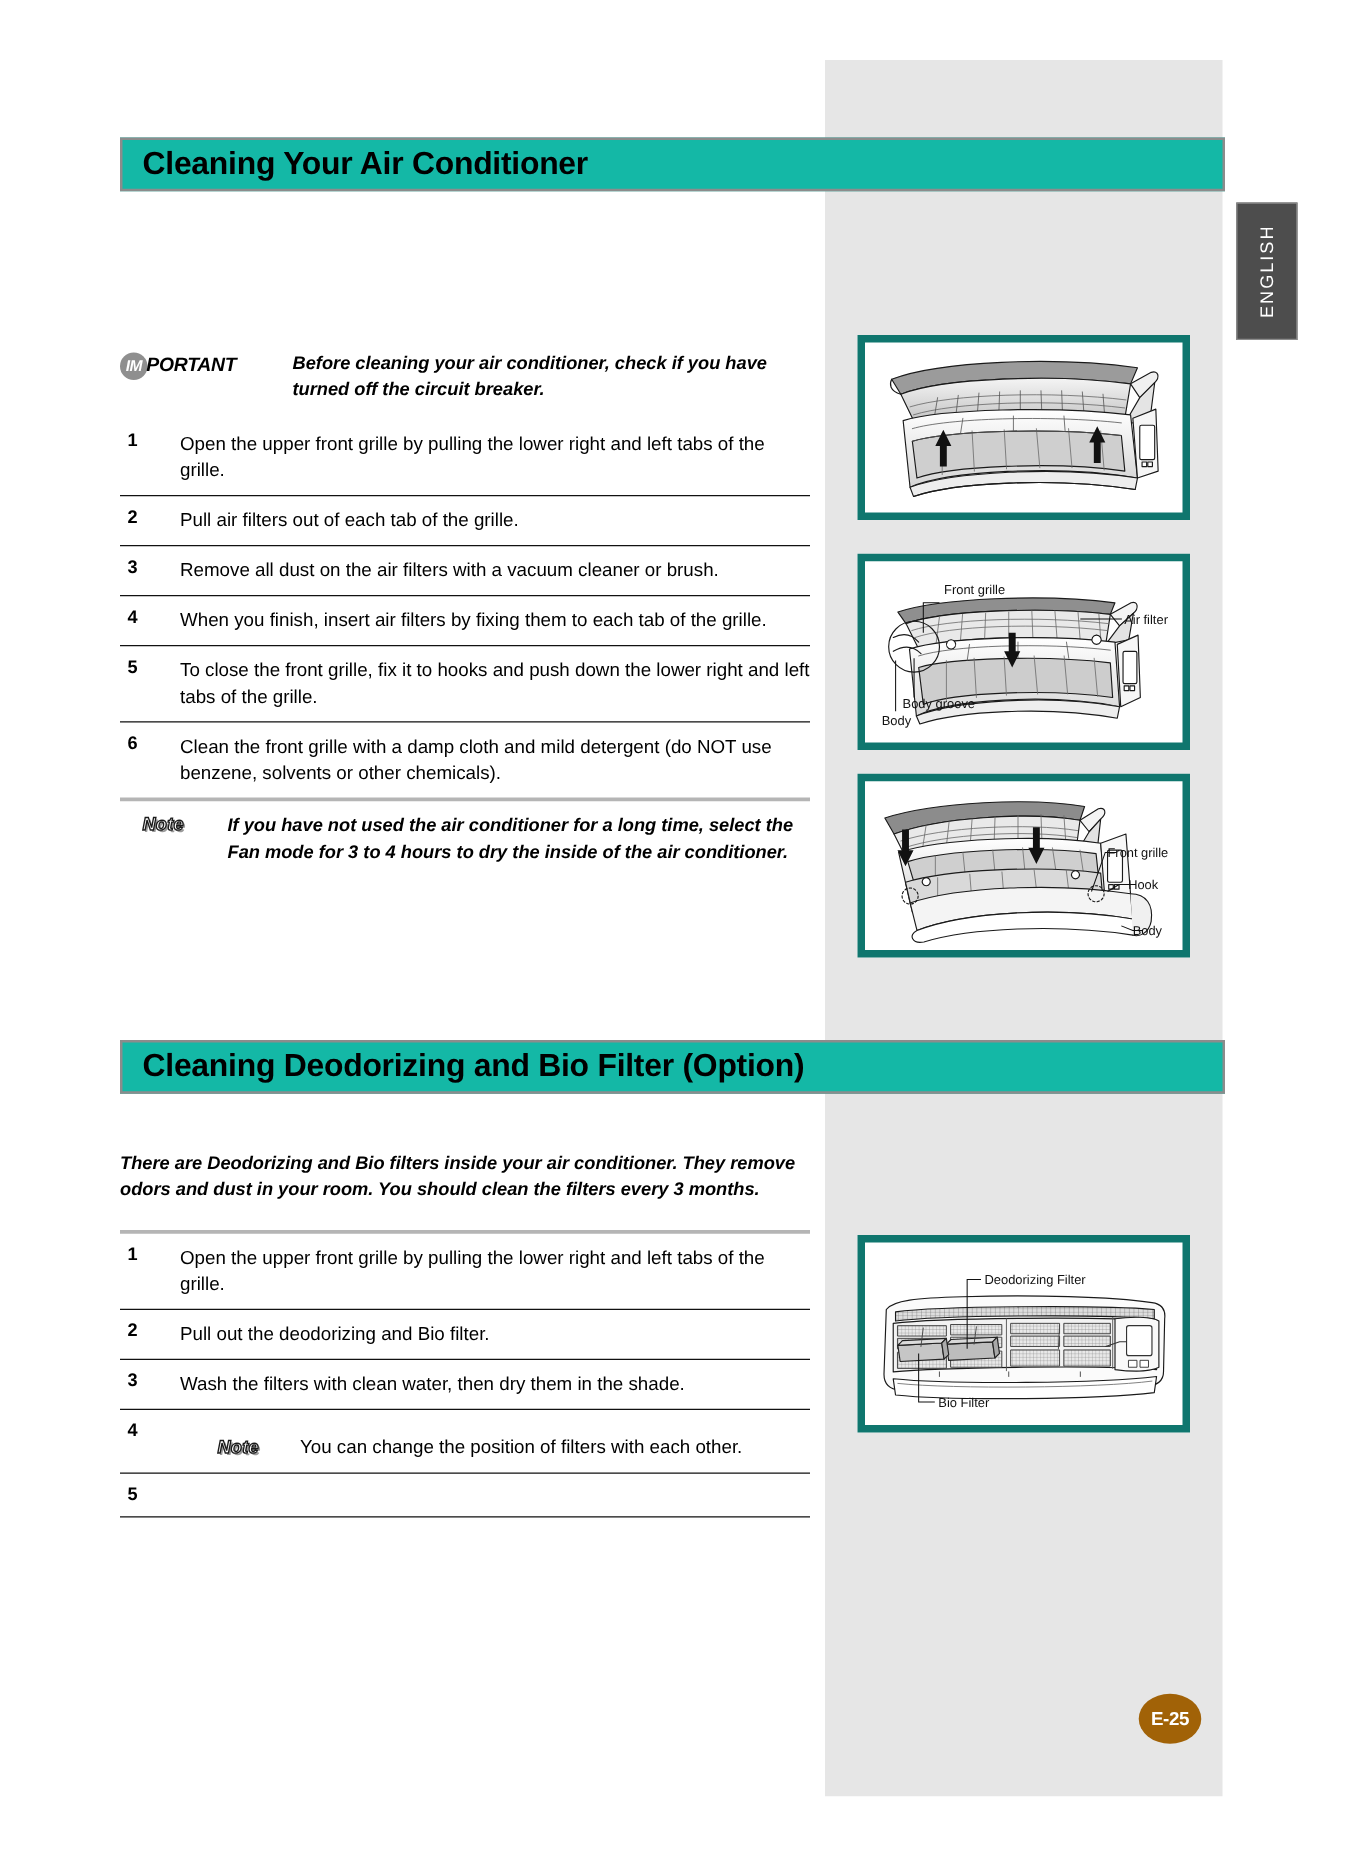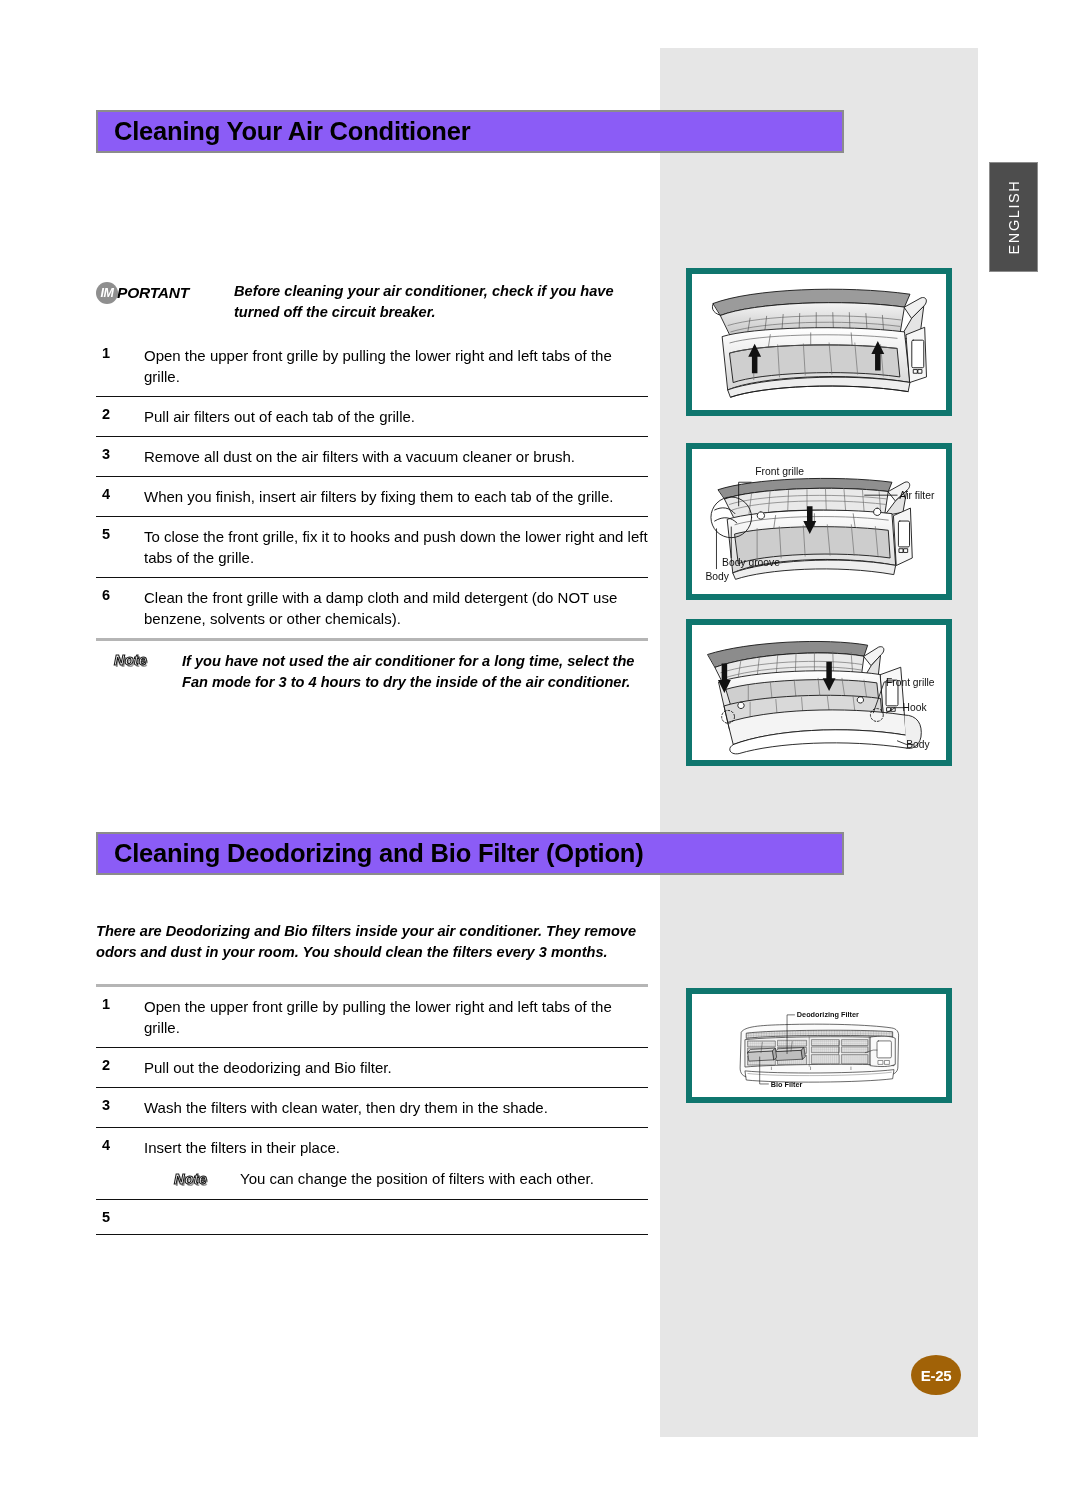--- a/index.html
+++ b/index.html
@@ -48,23 +48,23 @@
     color: #ffffff;
     font-size: 14.5px;
     letter-spacing: 1.6px;
     font-weight: 400;
   }
 
   
   .section-heading {
     position: absolute;
     left: 96px;
-    width: 748px;
+    width: 884px;
     height: 43px;
-    background: #8b5cf6;
+    background: #14b8a6;
     border: 2px solid #8c8c8c;
     box-sizing: border-box;
     display: flex;
     align-items: center;
   }
   .section-heading .htext {
     padding-left: 16px;
     font-size: 25.5px;
     font-weight: bold;
     color: #000000;
@@ -207,21 +207,21 @@
   
   .fig {
     position: absolute;
     background: #ffffff;
     border: 6px solid #0f766e;
     box-sizing: border-box;
   }
   #fig-1 { left: 686px; top: 268px; width: 266px; height: 148px; }
   #fig-2 { left: 686px; top: 443px; width: 266px; height: 157px; }
   #fig-3 { left: 686px; top: 619px; width: 266px; height: 147px; }
-  #fig-4 { left: 686px; top: 988px; width: 266px; height: 115px; font-weight: bold; }
+  #fig-4 { left: 686px; top: 988px; width: 266px; height: 158px; }
   .fig svg { display: block; width: 100%; height: 100%; }
   .fig-label {
     font-family: "Liberation Sans", sans-serif;
     font-size: 11.2px;
     fill: #111111;
   }
 
   
   .page-num {
     position: absolute;
@@ -337,21 +337,20 @@
 
     <div class="step">
       <div class="num">3</div>
       <div class="body">Wash the filters with clean water, then dry them in the shade.</div>
     </div>
     <div class="rule"></div>
 
     <div class="step">
       <div class="num">4</div>
       <div class="body">
-        <div>Insert the filters in their place.</div>
         <div class="inline-note">
           <div class="note-cell">
             <span class="note-badge">Note</span>
           </div>
           <div class="note-text">You can change the position of filters with each other.</div>
         </div>
       </div>
     </div>
     <div class="rule"></div>
 

